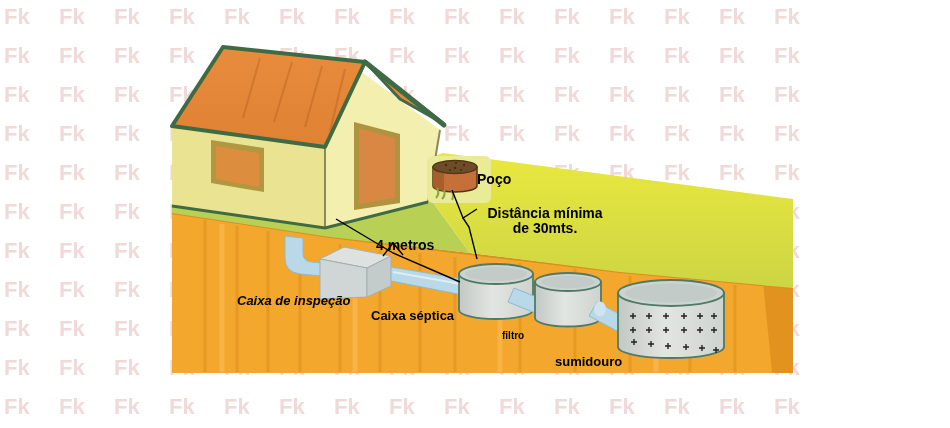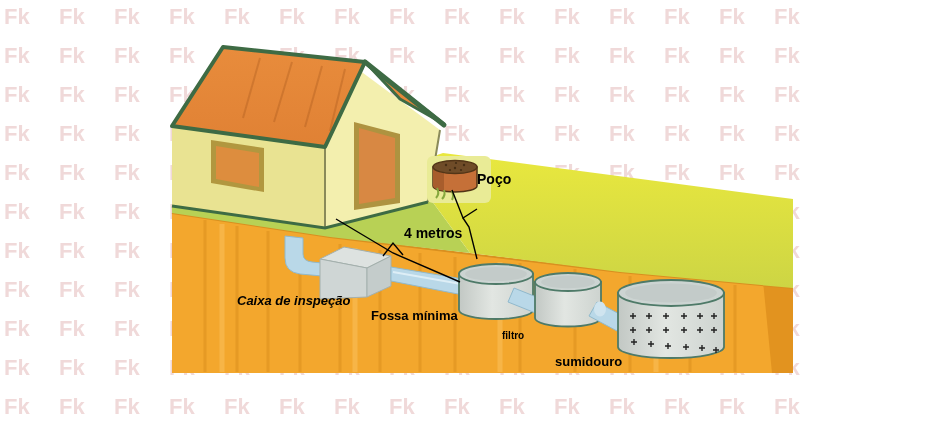--- a/index.html
+++ b/index.html
@@ -144,24 +144,28 @@
   <g stroke="#000" stroke-width="1.4" fill="none">
     <polyline points="336,219 393,253 460,282"></polyline>
     <polyline points="383,256 393,243 403,255"></polyline>
     <polyline points="452,190 463,218 477,209"></polyline>
     <polyline points="463,218 469,227 477,259"></polyline>
   </g>
 </svg>
 
 <div class="label big" style="left:477px;top:172px;">Poço</div>
 
+<div class="label big center" style="left:475px;top:206px;width:140px;line-height:15px;">
+  <span>Distância mínima</span><br>
+  <span>de 30mts.</span>
+</div>
 
-<div class="label big" style="left:376px;top:226px;margin-left:28px;">4 metros</div>
+<div class="label big" style="left:376px;top:238px;">4 metros</div>
 
 <div class="label" style="left:237px;top:294px;font-style:italic;">Caixa de inspeção</div>
 
-<div class="label" style="left:371px;top:309px;">Fossa mínima</div>
+<div class="label" style="left:371px;top:309px;">Caixa séptica</div>
 
 <div class="label" style="left:502px;top:329px;font-size:10px;">filtro</div>
 
 <div class="label" style="left:555px;top:355px;">sumidouro</div>
 
 </div>
 
 </body></html>

